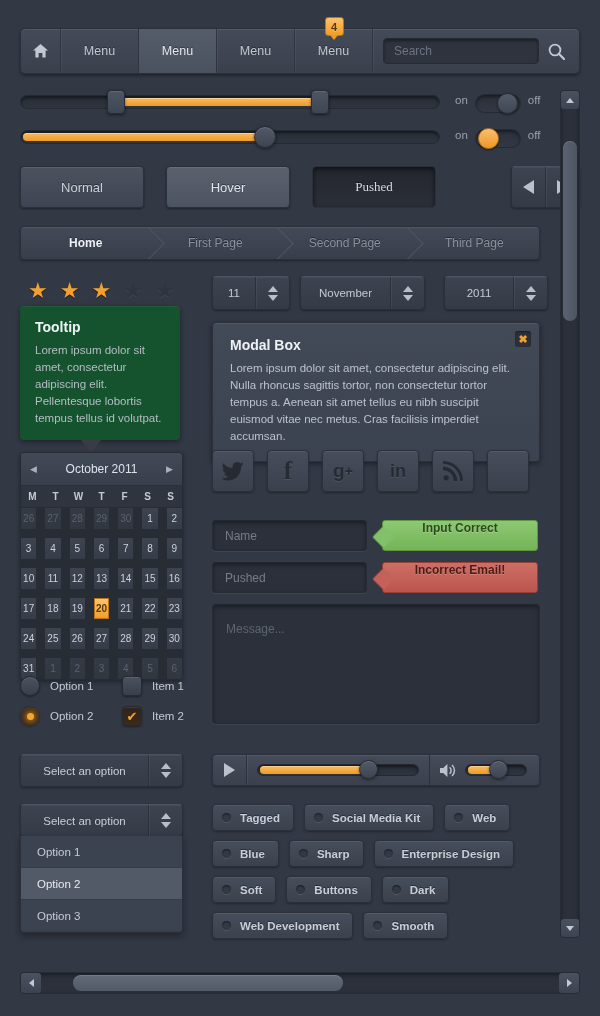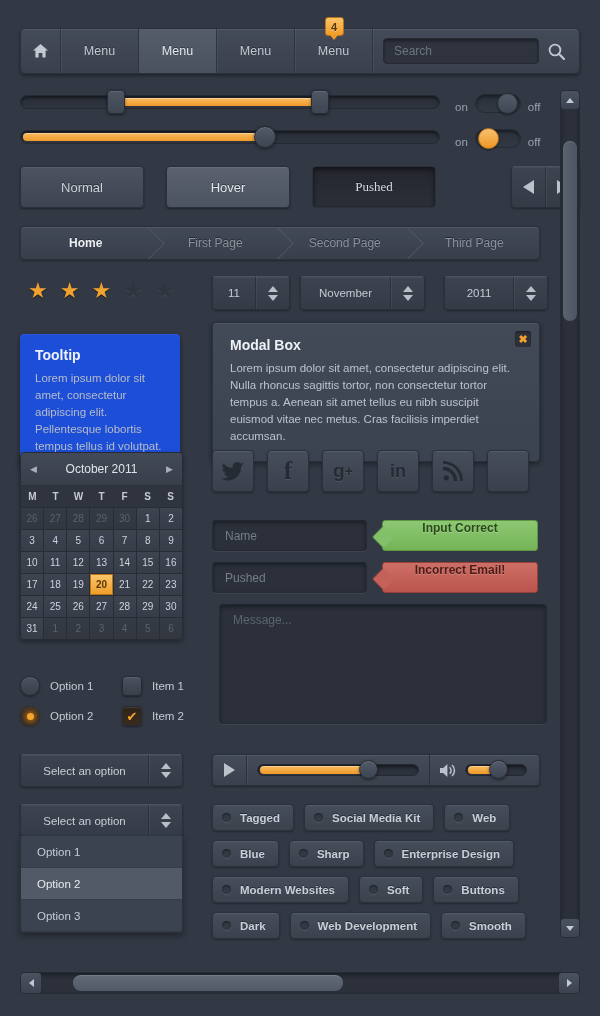--- a/index.html
+++ b/index.html
@@ -108,21 +108,21 @@
   }
   .sl-handle-rd {
     position:absolute; width:22px; height:22px; border-radius:50%;
     background:linear-gradient(#525a68,#3d4452);
     border:1px solid #272c35;
     box-shadow:0 1px 0 rgba(255,255,255,.14) inset,0 1px 3px rgba(0,0,0,.5);
     cursor:pointer;
   }
 
   
-  .toggle-row { position:absolute; display:flex; align-items:flex-end; font-size:11.5px; color:#9aa1ad; }
+  .toggle-row { position:absolute; display:flex; align-items:flex-start; font-size:11.5px; color:#9aa1ad; }
   .tg {
     width:46px;height:19px;border-radius:10px;margin:0 7px;position:relative;
     background:linear-gradient(#2a2f39,#333944);
     border:1px solid #262a33;
     box-shadow:0 2px 3px rgba(0,0,0,.4) inset;
     cursor:pointer;
   }
   .tg .knob {
     position:absolute; top:-2px; width:21px;height:21px;border-radius:50%;
     background:linear-gradient(#545c6a,#3f4654);
@@ -179,22 +179,22 @@
   }
   .spin .arrows {
     width:33px; display:flex; flex-direction:column;
     align-items:center; justify-content:center; gap:3px; cursor:pointer;
   }
   .tri-u { width:0;height:0;border-left:5px solid transparent;border-right:5px solid transparent;border-bottom:6px solid #b9bfc9; }
   .tri-d { width:0;height:0;border-left:5px solid transparent;border-right:5px solid transparent;border-top:6px solid #b9bfc9; }
 
   
   #tooltip {
-    position:absolute; left:20px; top:334px; width:160px; padding:13px 15px;
-    background:#1d4ed8; border-radius:4px;
+    position:absolute; left:20px; top:306px; width:160px; padding:13px 15px;
+    background:#14532d; border-radius:4px;
     box-shadow:0 2px 5px rgba(0,0,0,.4), 0 1px 0 rgba(255,255,255,.06) inset;
   }
   #tooltip .tt-title { font-size:14px;font-weight:bold;color:#eef1f5; margin-bottom:7px;}
   #tooltip .tt-body { font-size:11.5px; line-height:17px; color:#b6bcc6; }
   #tooltip .tail {
     position:absolute; bottom:-13px; left:60px;
     width:0;height:0;border-left:11px solid transparent;border-right:11px solid transparent;
     border-top:14px solid #393c42;
   }
 
@@ -225,21 +225,21 @@
     display:flex; align-items:center; justify-content:space-between;
     padding:0 9px; font-size:12px; color:#dfe3e9;
     border-bottom:1px solid #2b303a;
   }
   #cal-head .nv { color:#aab0bb; font-size:9px; cursor:pointer; }
   #cal-dows {
     display:grid; grid-template-columns:repeat(7,1fr);
     background:#2f343f; border-bottom:1px solid #272c35;
   }
   #cal-dows div{ text-align:center; font-size:10px; font-weight:bold; color:#c5cbd5; padding:5px 0;}
-  #cal-grid { display:grid; grid-template-columns:repeat(7,1fr); background:#272c35; gap:1px; }
+  #cal-grid { display:grid; grid-template-columns:repeat(7,1fr); background:#272c35; gap:9px; }
   .cd {
     height:21px; display:flex;align-items:center;justify-content:center;
     font-size:10px; color:#cdd3dd; background:linear-gradient(#3d4450,#363c48);
     cursor:pointer;
   }
   .cd.mute { color:#5b616d; background:linear-gradient(#353b46,#31363f); }
   .cd.sel {
     background:linear-gradient(#fbc770,#ef9c27); color:#5a3608; font-weight:bold;
     box-shadow:0 0 0 1px #b9741a inset;
   }
@@ -308,21 +308,21 @@
     transform:rotate(45deg); border-radius:2px;
   }
   .flag.ok { left:382px; background:linear-gradient(#8dc873,#74b457); color:#2b4a1c;
     border:1px solid #5e9644; text-shadow:0 1px 0 rgba(255,255,255,.25);}
   .flag.ok::before{ background:#83c06a; border-left:1px solid #5e9644; border-bottom:1px solid #5e9644;}
   .flag.err { left:382px; background:linear-gradient(#cd6f66,#bb544c); color:#4a1b17;
     border:1px solid #97403a; text-shadow:0 1px 0 rgba(255,255,255,.2);}
   .flag.err::before{ background:#c4625a; border-left:1px solid #97403a; border-bottom:1px solid #97403a;}
   #textarea {
     position:absolute; left:212px; top:604px; width:328px; height:120px;
-    padding:8px 13px; font-size:12px; color:#5e6570;margin-left:7px;
+    padding:17px 13px; font-size:12px; color:#5e6570;
   }
 
   
   #player {
     position:absolute; left:212px; top:754px; width:328px; height:32px;
     display:flex; align-items:center;
     background:linear-gradient(#454c59,#3a404c);
     border:1px solid #2b303a; border-radius:4px;
     box-shadow:0 1px 0 rgba(255,255,255,.08) inset,0 1px 2px rgba(0,0,0,.35);
   }
@@ -708,24 +708,20 @@
       <div class="tag">
         <span class="dot"></span>
         <span>Sharp</span>
       </div>
       <div class="tag">
         <span class="dot"></span>
         <span>Enterprise Design</span>
       </div>
       <div class="tag">
         <span class="dot"></span>
-        <span>Modern Websites</span>
-      </div>
-      <div class="tag">
-        <span class="dot"></span>
         <span>Soft</span>
       </div>
       <div class="tag">
         <span class="dot"></span>
         <span>Buttons</span>
       </div>
       <div class="tag">
         <span class="dot"></span>
         <span>Dark</span>
       </div>

